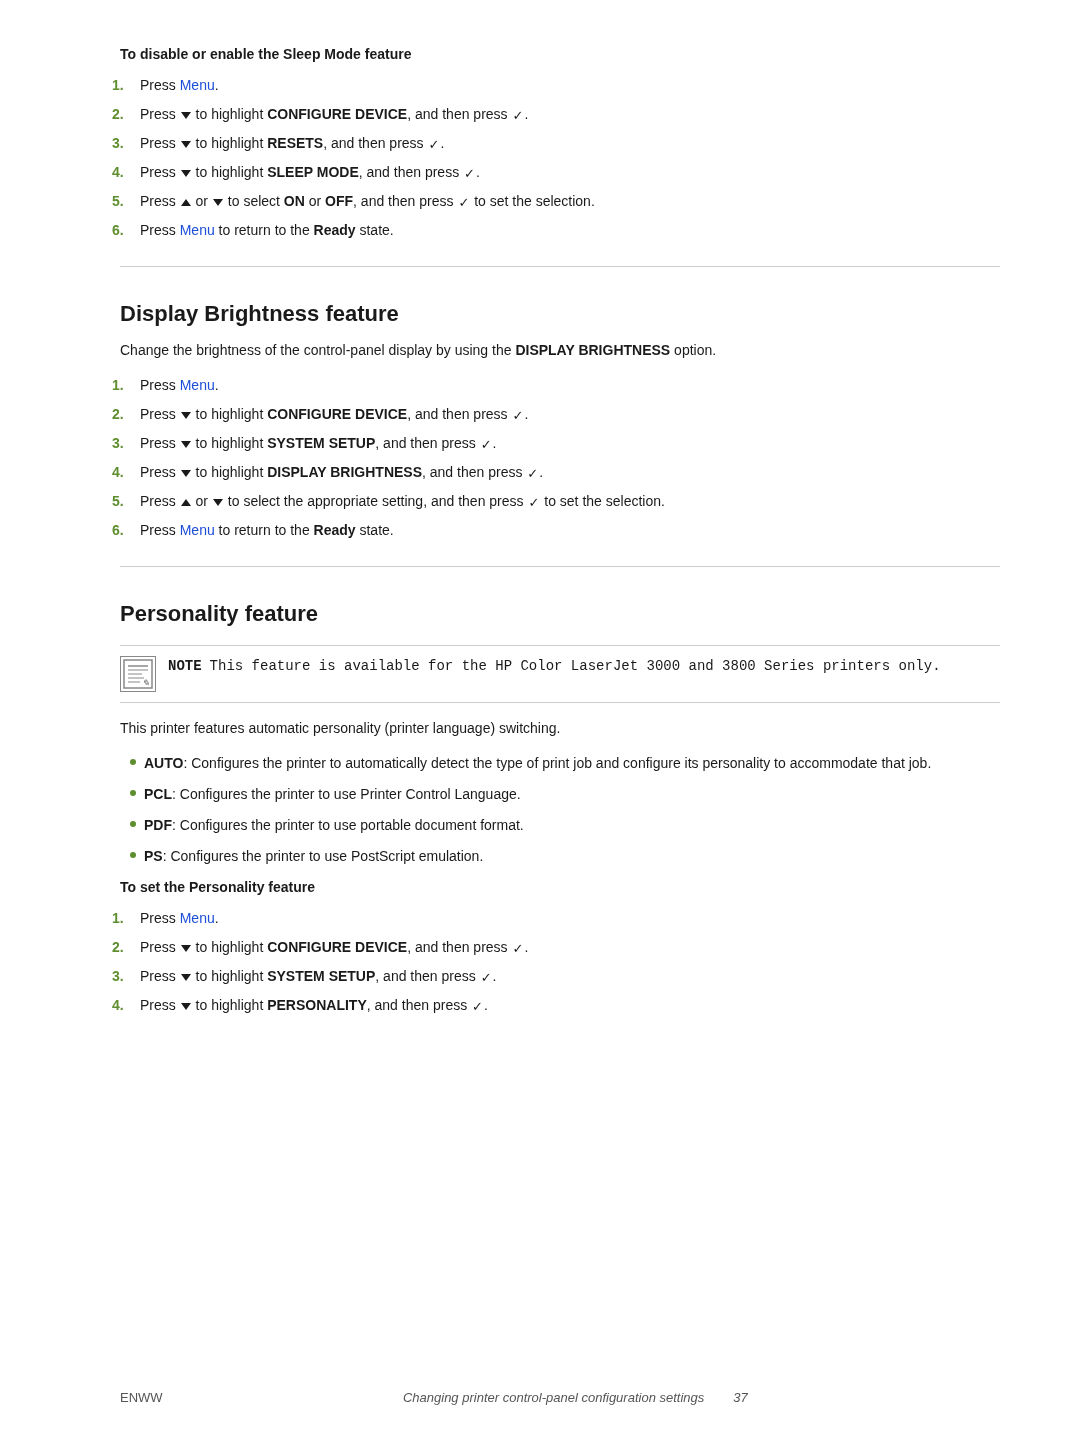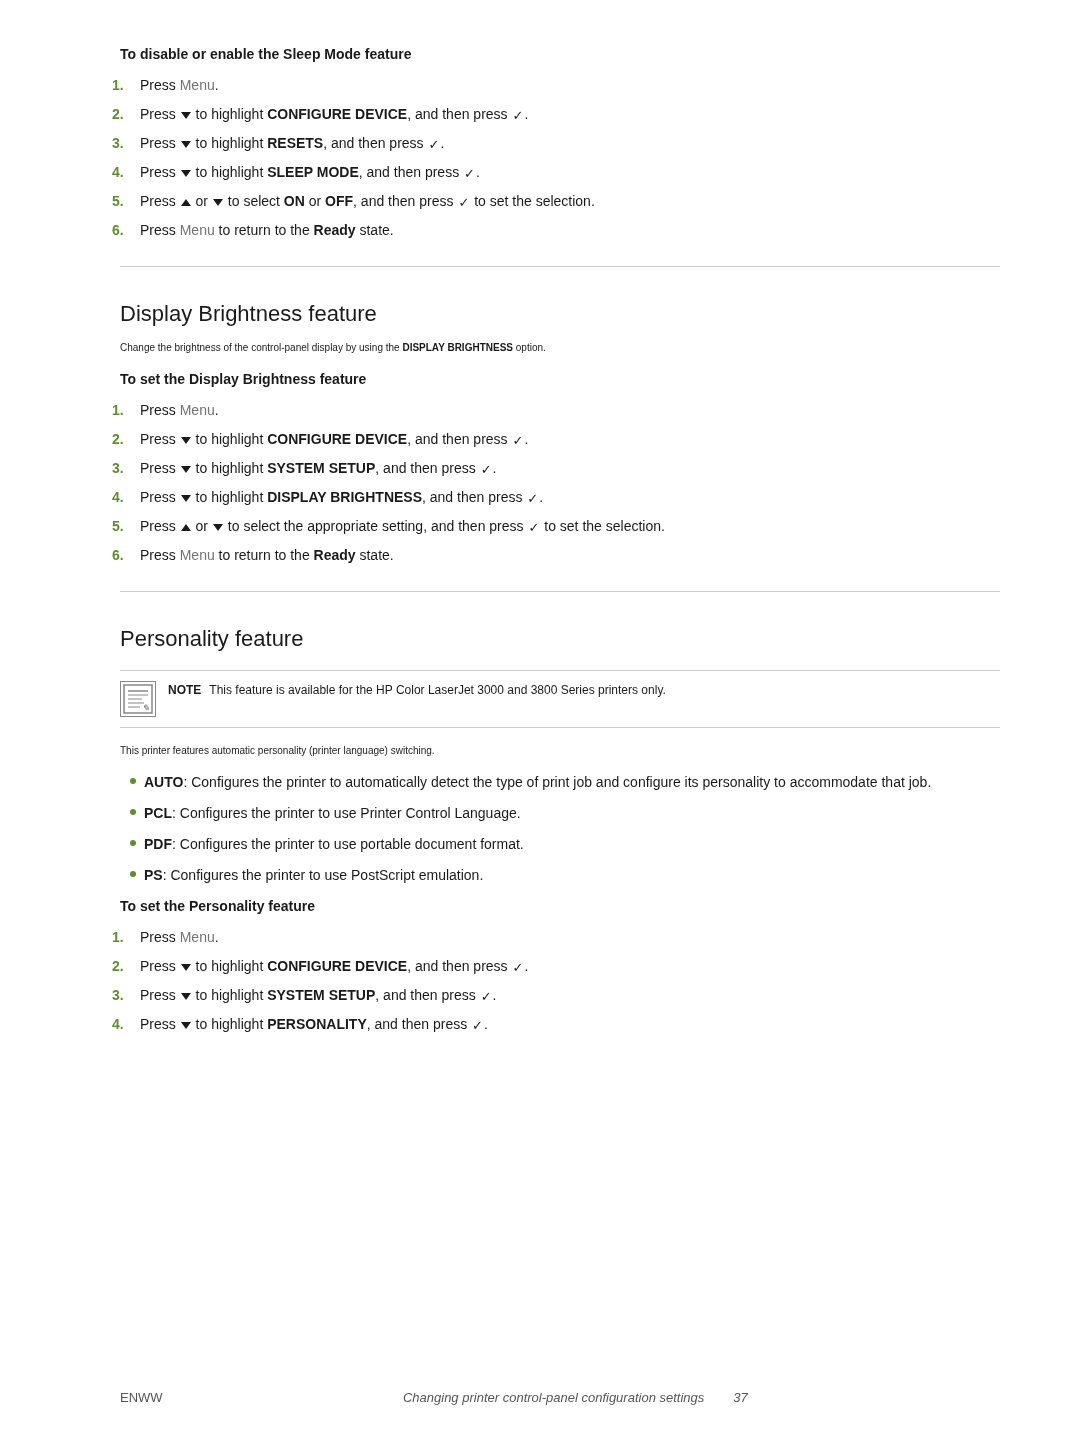--- a/index.html
+++ b/index.html
@@ -22,29 +22,29 @@
     .section-heading {
       font-size: 14px;
       font-weight: bold;
       margin-bottom: 10px;
       margin-top: 4px;
       color: #1a1a1a;
     }
 
     .major-heading {
       font-size: 22px;
-      font-weight: normal;
+      font-weight: bold;
       color: #1a1a1a;
       margin-top: 30px;
       margin-bottom: 10px;
       border-bottom: none;
     }
 
     .intro-text {
-      font-size: 10px;
+      font-size: 14px;
       color: #1a1a1a;
       margin-bottom: 14px;
     }
 
     .numbered-list {
       list-style: none;
       padding: 0;
       margin: 0 0 10px 0;
     }
 
@@ -62,21 +62,21 @@
       margin-left: -28px;
       font-size: 14px;
     }
 
     .list-content {
       flex: 1;
       font-size: 14px;
     }
 
     .menu-link {
-      color: #737373;
+      color: #1d4ed8;
       text-decoration: none;
     }
 
     .arrow-down {
       display: inline-block;
       width: 0;
       height: 0;
       border-left: 5px solid transparent;
       border-right: 5px solid transparent;
       border-top: 7px solid #1a1a1a;
@@ -124,22 +124,23 @@
       display: flex;
       align-items: center;
       justify-content: center;
       flex-direction: column;
       font-size: 9px;
       color: #555;
       flex-shrink: 0;
     }
 
     .note-content {
-      font-size: 12px;
+      font-size: 14px;
       flex: 1;
+      font-family: Liberation Mono, monospace;
     }
 
     .note-label {
       font-weight: bold;
       margin-right: 8px;
     }
 
     .bullet-list {
       list-style: none;
       padding: 0;
@@ -241,21 +242,20 @@
 
 <hr class="section-divider">
 
 <div>
   <h2 class="major-heading">Display Brightness feature</h2>
 
   <p class="intro-text">
     Change the brightness of the control-panel display by using the <span class="bold-text">DISPLAY BRIGHTNESS</span> option.
   </p>
 
-  <div class="section-heading">To set the Display Brightness feature</div>
 
   <ol class="numbered-list">
 
     <li>
       <span class="list-number">1.</span>
       <span class="list-content">
         Press <a class="menu-link">Menu</a>.
       </span>
     </li>
 

